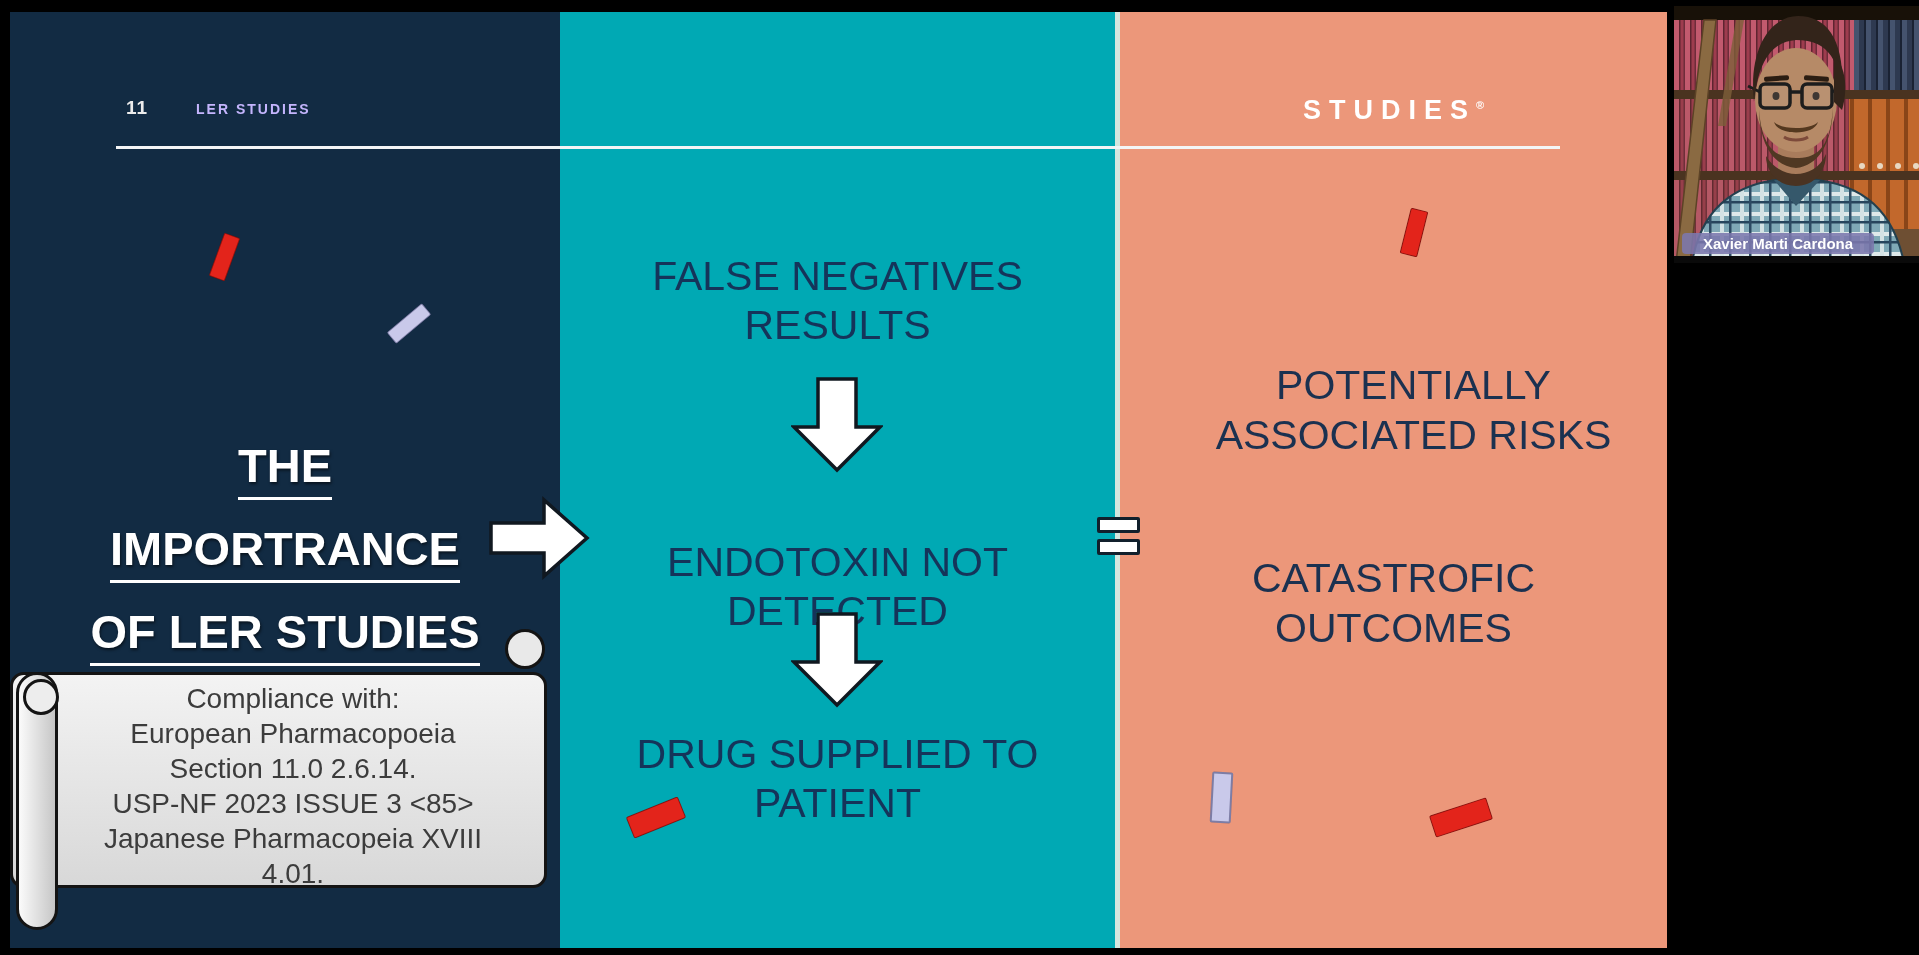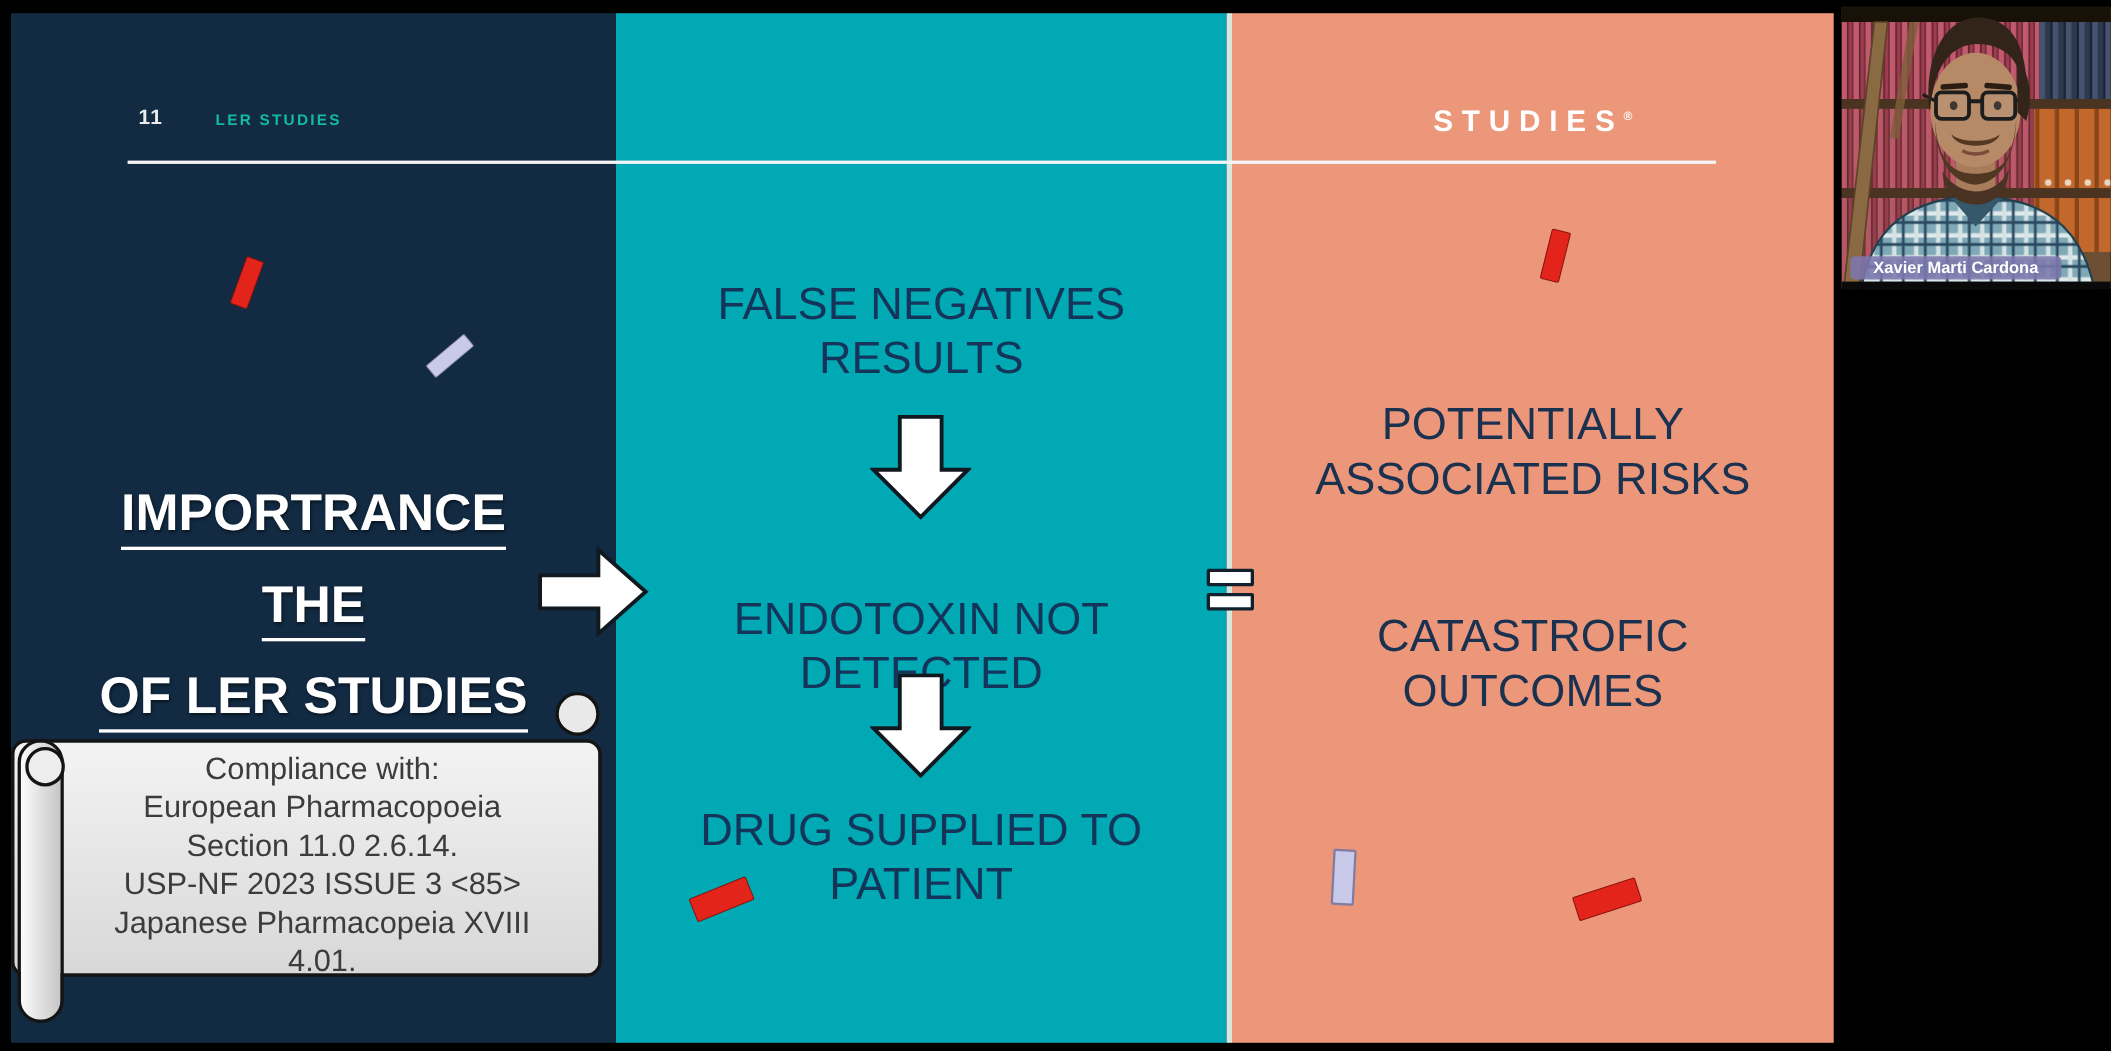--- a/index.html
+++ b/index.html
@@ -11,21 +11,21 @@
 
   
   .panel { position:absolute; top:12px; height:936px; }
   #panel-navy   { left:10px;   width:550px; background:#122b43; }
   #panel-teal   { left:560px;  width:555px; background:#00a9b4; }
   #panel-divider{ left:1115px; width:5px;   background:#d5e7df; top:12px; height:936px; position:absolute;}
   #panel-salmon { left:1120px; width:547px; background:#ec977a; }
 
   
   #page-number { left:126px; top:97px; font-size:19px; font-weight:bold; color:#ececec; letter-spacing:1px;}
-  #header-label{ left:196px; top:101px; font-size:14px; color:#14b8a6; letter-spacing:2px; font-weight:bold;}
+  #header-label{ left:196px; top:101px; font-size:14px; color:#c4b5fd; letter-spacing:2px; font-weight:bold;}
   #header-rule { left:116px; top:146px; width:1444px; height:3px; background:#f3f5f6; }
 
   
   .confetti { position:absolute; border-radius:2px; }
   .confetti.red { background:#e3241b; border:1px solid rgba(70,5,5,.55); }
   .confetti.lavender { background:#c9c9ea; border:1px solid rgba(50,50,95,.5); }
 
   
   #slide-title { left:10px; top:424px; width:550px; text-align:center; color:#fff;
                  font-size:47px; font-weight:600; line-height:83px;
@@ -78,22 +78,22 @@
   <div class="panel" id="panel-salmon"></div>
 
   <div class="abs" id="page-number">11</div>
   <div class="abs" id="header-label">LER STUDIES</div>
   <div class="abs" id="header-rule"></div>
 
   <div class="confetti red" style="left:216px; top:234px; width:15px; height:44px; transform:rotate(20deg);"></div>
   <div class="confetti lavender" style="left:386px; top:316px; width:44px; height:13px; transform:rotate(-40deg);"></div>
 
   <div class="abs" id="slide-title">
+    <div><span class="u">THE</span></div>
     <div><span class="u">IMPORTRANCE</span></div>
-    <div><span class="u">THE</span></div>
     <div><span class="u">OF LER STUDIES</span></div>
   </div>
 
   <div class="abs" id="scroll-curl-right"></div>
   <div class="abs" id="scroll-body"></div>
   <div class="abs" id="scroll-roll"></div>
   <div class="abs" id="scroll-curl-left"></div>
   <div class="abs" id="scroll-text">
     <div>Compliance with:</div>
     <div>European Pharmacopoeia</div>
@@ -129,21 +129,21 @@
 
   <div class="abs" style="left:1097px; top:517px; width:46px; height:42px;">
     <div class="eq-bar" style="left:0; top:0;"></div>
     <div class="eq-bar" style="left:0; top:22px;"></div>
   </div>
 
   <div class="abs" id="brand-logo">
     <span>STUDIES</span><sup>®</sup>
   </div>
   <div class="confetti red" style="left:1405px; top:209px; width:16px; height:45px; transform:rotate(14deg);"></div>
-  <div class="risk-item" style="top:360px;">POTENTIALLY
+  <div class="risk-item" style="top:360px;padding-left:20px;">POTENTIALLY
 ASSOCIATED RISKS</div>
   <div class="risk-item" style="top:553px;">CATASTROFIC
 OUTCOMES</div>
   <div class="confetti lavender" style="left:1211px; top:772px; width:17px; height:47px; transform:rotate(3deg); border-width:2px;"></div>
   <div class="confetti red" style="left:1431px; top:806px; width:58px; height:21px; transform:rotate(-18deg);"></div>
 
   <div class="abs" id="webcam-tile">
     <svg width="245" height="257" viewBox="0 0 245 257">
       <defs>
         <pattern id="booksPink" width="11" height="80" patternUnits="userSpaceOnUse">

